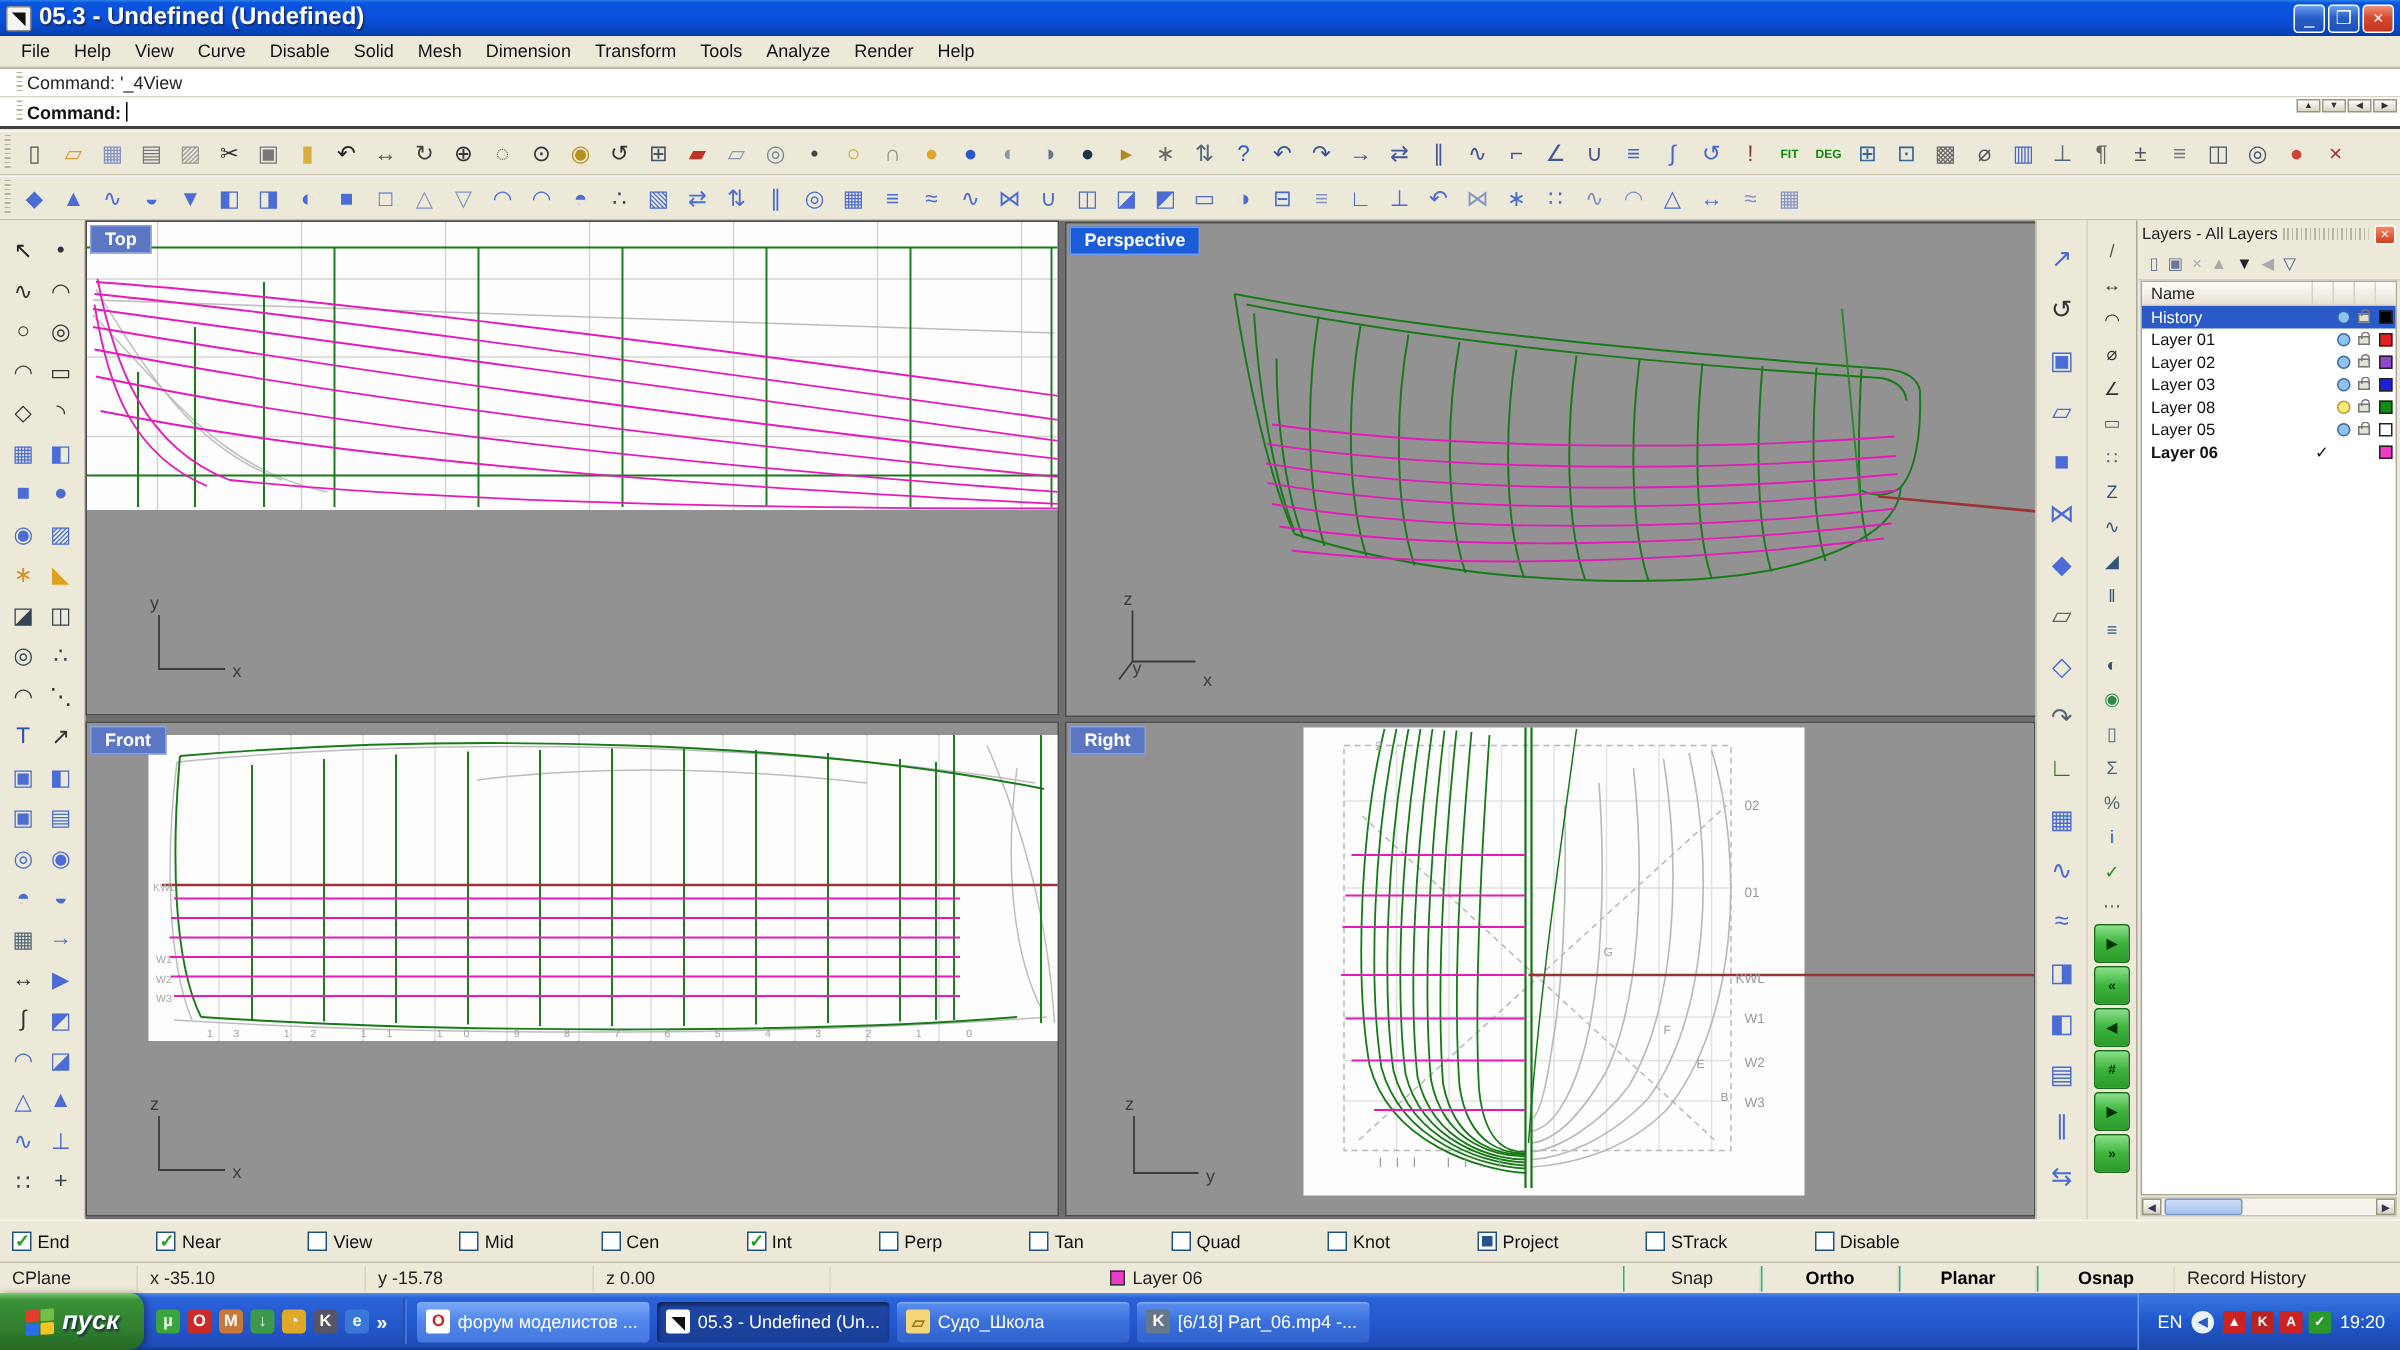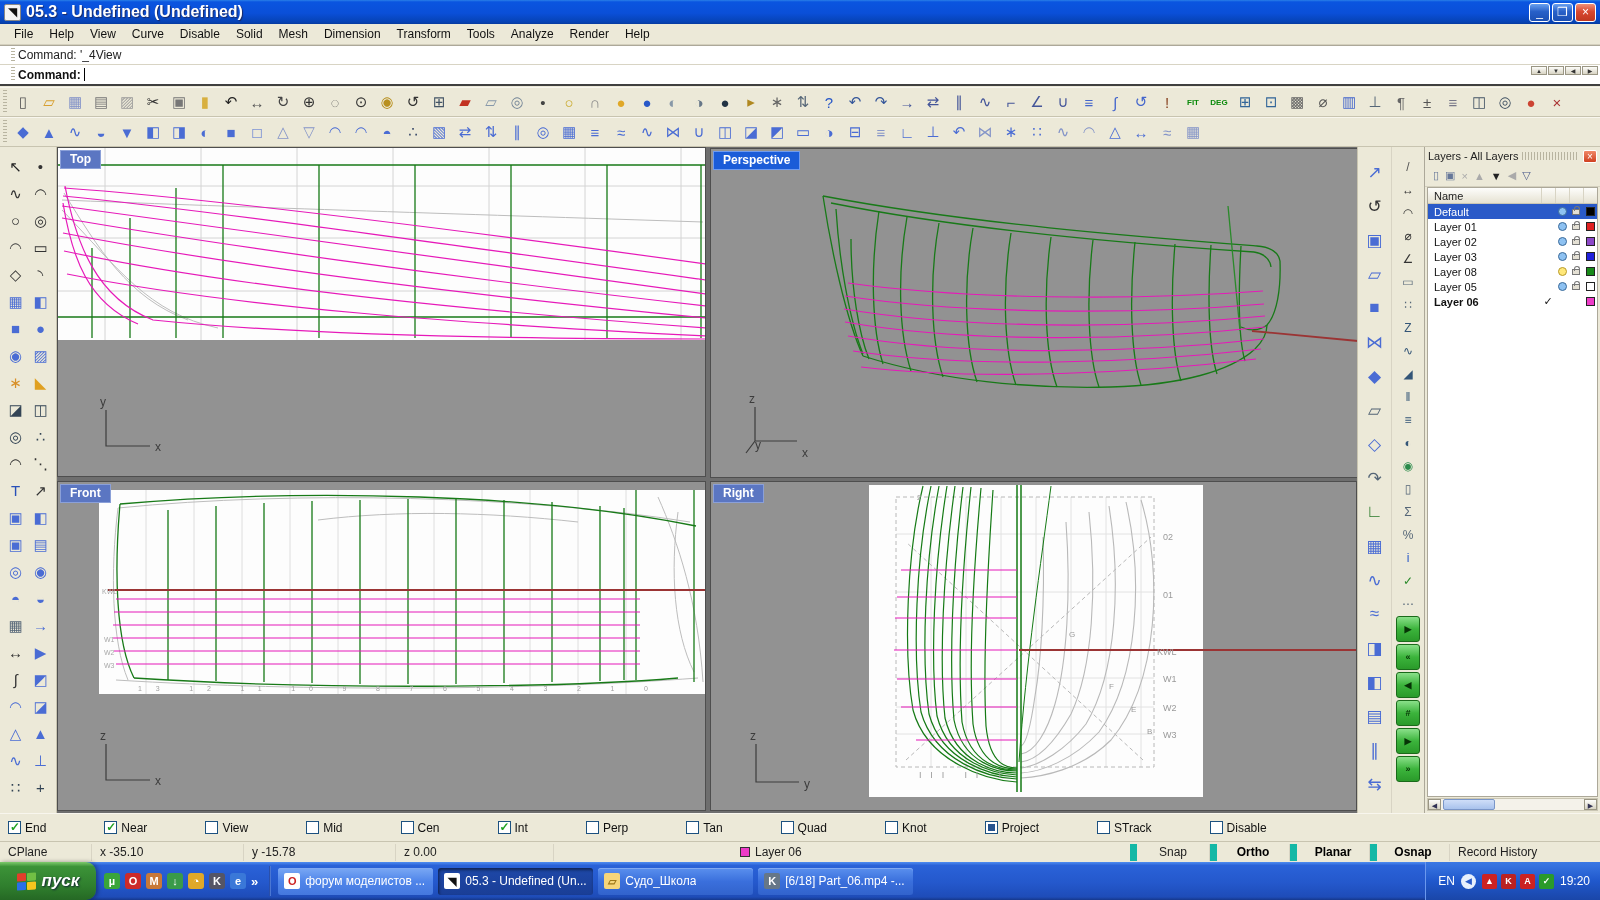--- a/index.html
+++ b/index.html
@@ -112,21 +112,21 @@
   .osnap-box { width:13px; height:13px; background:#fff; border:1px solid #1c5180; position:relative; }
   .osnap-item[data-state="checked"] .osnap-box::after { content:"✓"; position:absolute; left:1px; top:-2px;
     color:#21a121; font-size:12px; font-weight:bold; }
   .osnap-item[data-state="filled"] .osnap-box::after { content:""; position:absolute; left:2px; top:2px; right:2px; bottom:2px;
     background:#26538e; }
 
   
   #status-bar { position:absolute; left:0; top:841px; width:1600px; height:21px; background:#ece9d8;
     border-top:1px solid #c8c4b0; display:flex; align-items:center; font-size:12px; color:#222; }
   .sb-cell { padding:0 8px; height:17px; display:flex; align-items:center; border-right:1px solid #d8d4c4; }
-  .sb-pane { width:80px; justify-content:center; border-left:7px solid #14b8a6; }
+  .sb-pane { width:92px; justify-content:center; border-left:1px solid #14b8a6; }
   .sb-swatch { width:10px; height:10px; border:1px solid #333; margin-right:5px; }
 
   
   #taskbar { position:absolute; left:0; top:862px; width:1600px; height:38px;
     background:linear-gradient(180deg,#4f8df0 0%,#2a62d8 9%,#2458cc 55%,#1e4cb8 92%,#16388c 100%);
     display:flex; align-items:center; }
   #start-btn { width:96px; height:38px; border-radius:0 10px 10px 0;
     background:linear-gradient(180deg,#7eca6c 0%,#3c9338 12%,#2f7e2d 65%,#256824 100%);
     display:flex; align-items:center; justify-content:center; gap:6px; color:#fff; font-size:17px;
     font-weight:bold; font-style:italic; text-shadow:1px 1px 2px #123; box-shadow:2px 0 4px rgba(0,0,0,.35); }
@@ -635,21 +635,21 @@
   <div id="lp-grid" data-name="layers-table">
     <div id="lp-header" data-name="layers-header">
       <span class="h-name" data-name="name-column-header">Name</span>
       <span class="h-col"></span>
         <span class="h-col"></span>
       <span class="h-col"></span>
         <span class="h-col"></span>
     </div>
     <div data-name="layers-rows">
         <div class="layer-row" data-name="layer-row" data-state="selected">
-        <span class="l-name" data-name="layer-name">Default</span>
+        <span class="l-name" data-name="layer-name">History</span>
         <span class="cell">
             <span class="l-check" data-name="current-layer-check"></span>
           </span>
         <span class="cell">
             <span class="bulb" data-name="layer-on-bulb-icon" data-bulb="blue"></span>
           </span>
         <span class="cell">
             <span class="lock" data-name="layer-lock-icon" data-lock="yes"></span>
           </span>
         <span class="cell">

